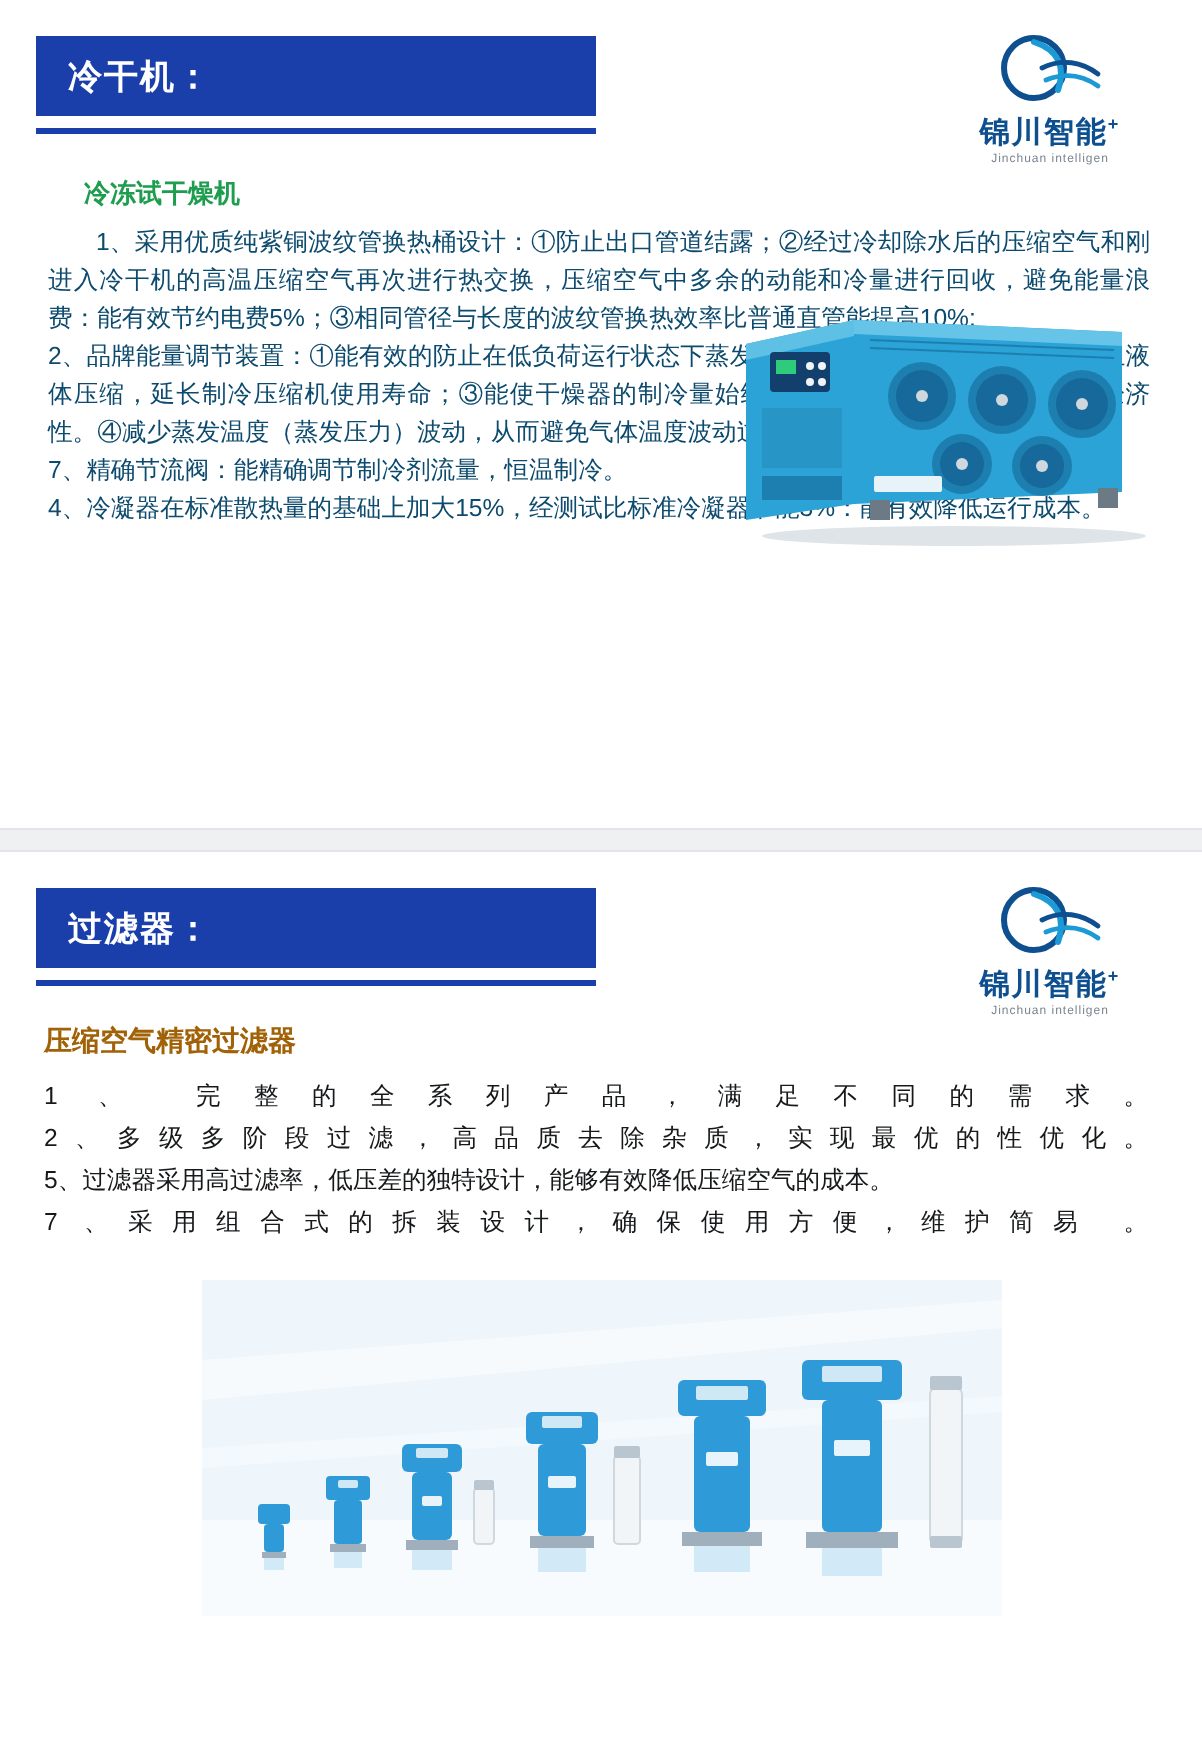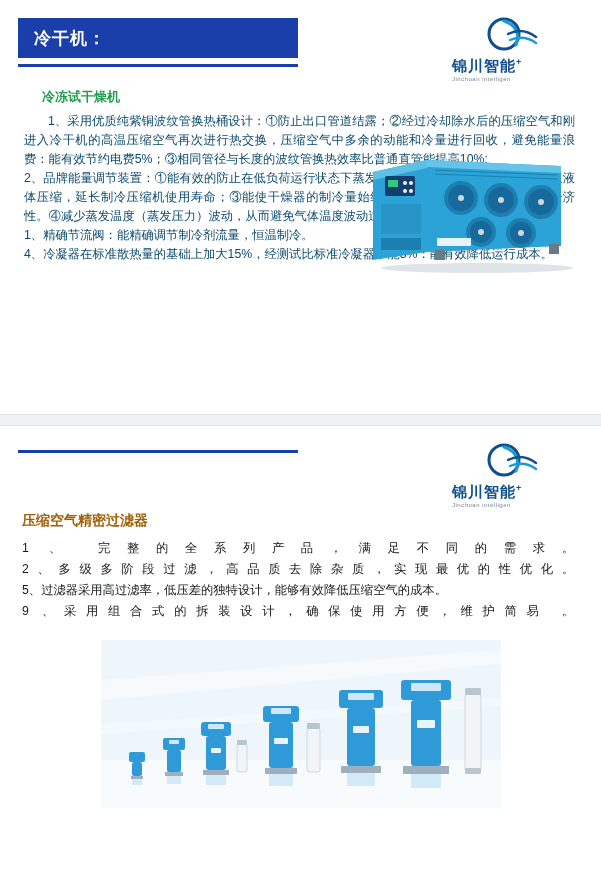--- a/index.html
+++ b/index.html
@@ -55,23 +55,24 @@
   }
   .title-underline {
     width: 280px;
     height: 3px;
     background: #1b3faa;
     margin-top: 6px;
   }
   
   .logo {
     position: absolute;
-    right: 29px;
+    right: 16px;
     top: 14px;
     width: 120px;
+    text-align: center;
   }
   .logo-mark {
     height: 40px;
     display: flex;
     align-items: center;
     justify-content: center;
   }
   .logo-name {
     font-size: 15px;
     font-weight: bold;
@@ -185,21 +186,21 @@
         </div>
         <div class="logo-sub">Jinchuan intelligen</div>
       </div>
     </div>
 
     <div class="sub-heading-green">冷冻试干燥机</div>
 
     <div class="body-text">
       <p class="indent">1、采用优质纯紫铜波纹管换热桶设计：①防止出口管道结露；②经过冷却除水后的压缩空气和刚进入冷干机的高温压缩空气再次进行热交换，压缩空气中多余的动能和冷量进行回收，避免能量浪费：能有效节约电费5%；③相同管径与长度的波纹管换热效率比普通直管能提高10%;</p>
       <p>2、品牌能量调节装置：①能有效的防止在低负荷运行状态下蒸发器结冰堵住压缩空气管道；②防止液体压缩，延长制冷压缩机使用寿命；③能使干燥器的制冷量始终与气体热负荷平衡，提高运行经济性。④减少蒸发温度（蒸发压力）波动，从而避免气体温度波动过大影响露点。</p>
-      <p>1、精确节流阀：能精确调节制冷剂流量，恒温制冷。</p>
+      <p>7、精确节流阀：能精确调节制冷剂流量，恒温制冷。</p>
       <p>4、冷凝器在标准散热量的基础上加大15%，经测试比标准冷凝器节能3%：能有效降低运行成本。</p>
     </div>
 
     <div class="fig-dryer-wrap">
       <div class="fig-dryer">
         <svg width="220" height="128" viewBox="0 0 220 128">
 
           <ellipse cx="112" cy="122" rx="96" ry="5" fill="#dfe4e8"></ellipse>
 
           <path d="M8 26 L62 14 L62 106 L8 114 Z" fill="#2ba3d6"></path>
@@ -250,20 +251,23 @@
         </svg>
       </div>
     </div>
   </div>
 
   <div class="section-sep"></div>
 
   <div class="section">
 
     <div class="head-row">
+      <div class="title-bar">
+        <span class="title-text">过滤器：</span>
+      </div>
       <div class="title-underline"></div>
 
       <div class="logo">
         <div class="logo-mark">
           <svg width="52" height="38" viewBox="0 0 52 38">
             <circle cx="18" cy="19" r="15" fill="none" stroke="#0e4f8f" stroke-width="3"></circle>
             <path d="M18 6 C30 10 34 18 30 30" fill="none" stroke="#1b9ad6" stroke-width="3" stroke-linecap="round"></path>
             <path d="M22 19 C32 14 42 16 50 22" fill="none" stroke="#0e4f8f" stroke-width="2.4" stroke-linecap="round"></path>
             <path d="M24 25 C34 21 43 23 50 28" fill="none" stroke="#1b9ad6" stroke-width="2.4" stroke-linecap="round"></path>
           </svg>
@@ -274,21 +278,21 @@
         <div class="logo-sub">Jinchuan intelligen</div>
       </div>
     </div>
 
     <div class="sub-heading-blue">压缩空气精密过滤器</div>
 
     <div class="body-text-2">
       <p class="just">1 、 完整的全系列产品，满足不同的需求。</p>
       <p class="just">2、多级多阶段过滤，高品质去除杂质，实现最优的性优化。</p>
       <p>5、过滤器采用高过滤率，低压差的独特设计，能够有效降低压缩空气的成本。</p>
-      <p class="just">9 、采用组合式的拆装设计，确保使用方便，维护简易 。</p>
+      <p class="just">7 、采用组合式的拆装设计，确保使用方便，维护简易 。</p>
     </div>
 
     <div class="fig-filter-wrap">
       <div class="fig-filter">
         <svg width="400" height="168" viewBox="0 0 400 168">
 
           <rect x="0" y="0" width="400" height="168" fill="#eef6fc"></rect>
           <rect x="0" y="120" width="400" height="48" fill="#f7fbfe"></rect>
 
           <path d="M0 40 L400 10 L400 24 L0 60 Z" fill="#ffffff" opacity="0.45"></path>

